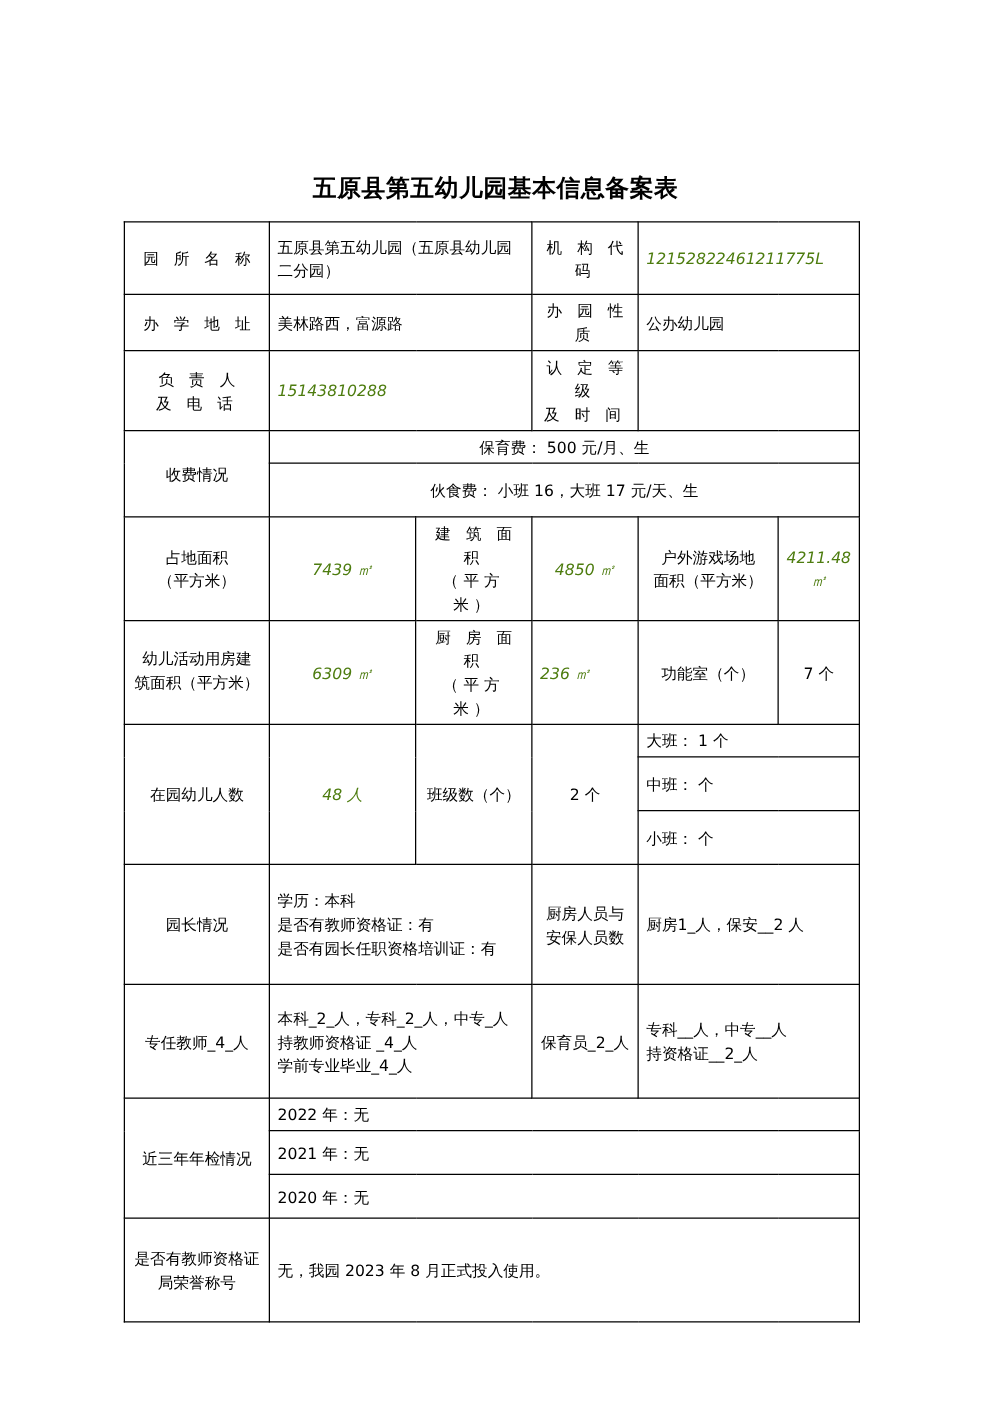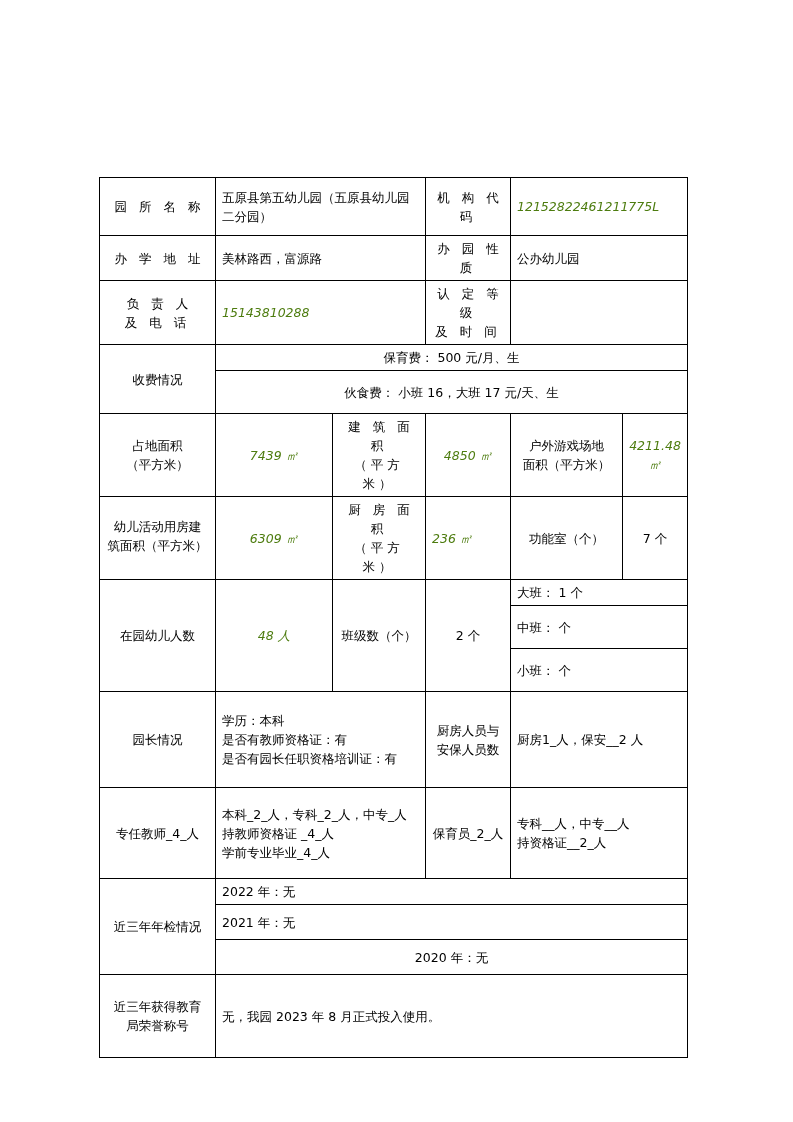--- a/index.html
+++ b/index.html
@@ -76,20 +76,21 @@
   }
   .tight {
     line-height: 18px;
   }
 </style>
 </head>
 <body>
 
 <div class="page">
 
+  <div class="doc-title">五原县第五幼儿园基本信息备案表</div>
 
   <table class="form">
     <colgroup>
       <col style="width:116px">
       <col style="width:117px">
       <col style="width:93px">
       <col style="width:85px">
       <col style="width:112px">
       <col style="width:65px">
     </colgroup>
@@ -185,25 +186,25 @@
       </tr>
 
       <tr>
         <td class="c-center" rowspan="3" style="height:28px;">近三年年检情况</td>
         <td class="c-left" colspan="5">2022 年：无</td>
       </tr>
       <tr>
         <td class="c-left" colspan="5" style="height:28px;">2021 年：无</td>
       </tr>
       <tr>
-        <td class="c-left" colspan="5" style="height:28px;text-align:center;">2020 年：无</td>
-      </tr>
-
-      <tr>
-        <td class="c-center multiline" style="height:76px;">近三年获得教育
+        <td class="c-left" colspan="5" style="height:28px;">2020 年：无</td>
+      </tr>
+
+      <tr>
+        <td class="c-center multiline" style="height:76px;">是否有教师资格证
 局荣誉称号</td>
         <td class="c-left" colspan="5">无，我园 2023 年 8 月正式投入使用。</td>
       </tr>
 
     </tbody>
   </table>
 
 </div>
 
 </body></html>

